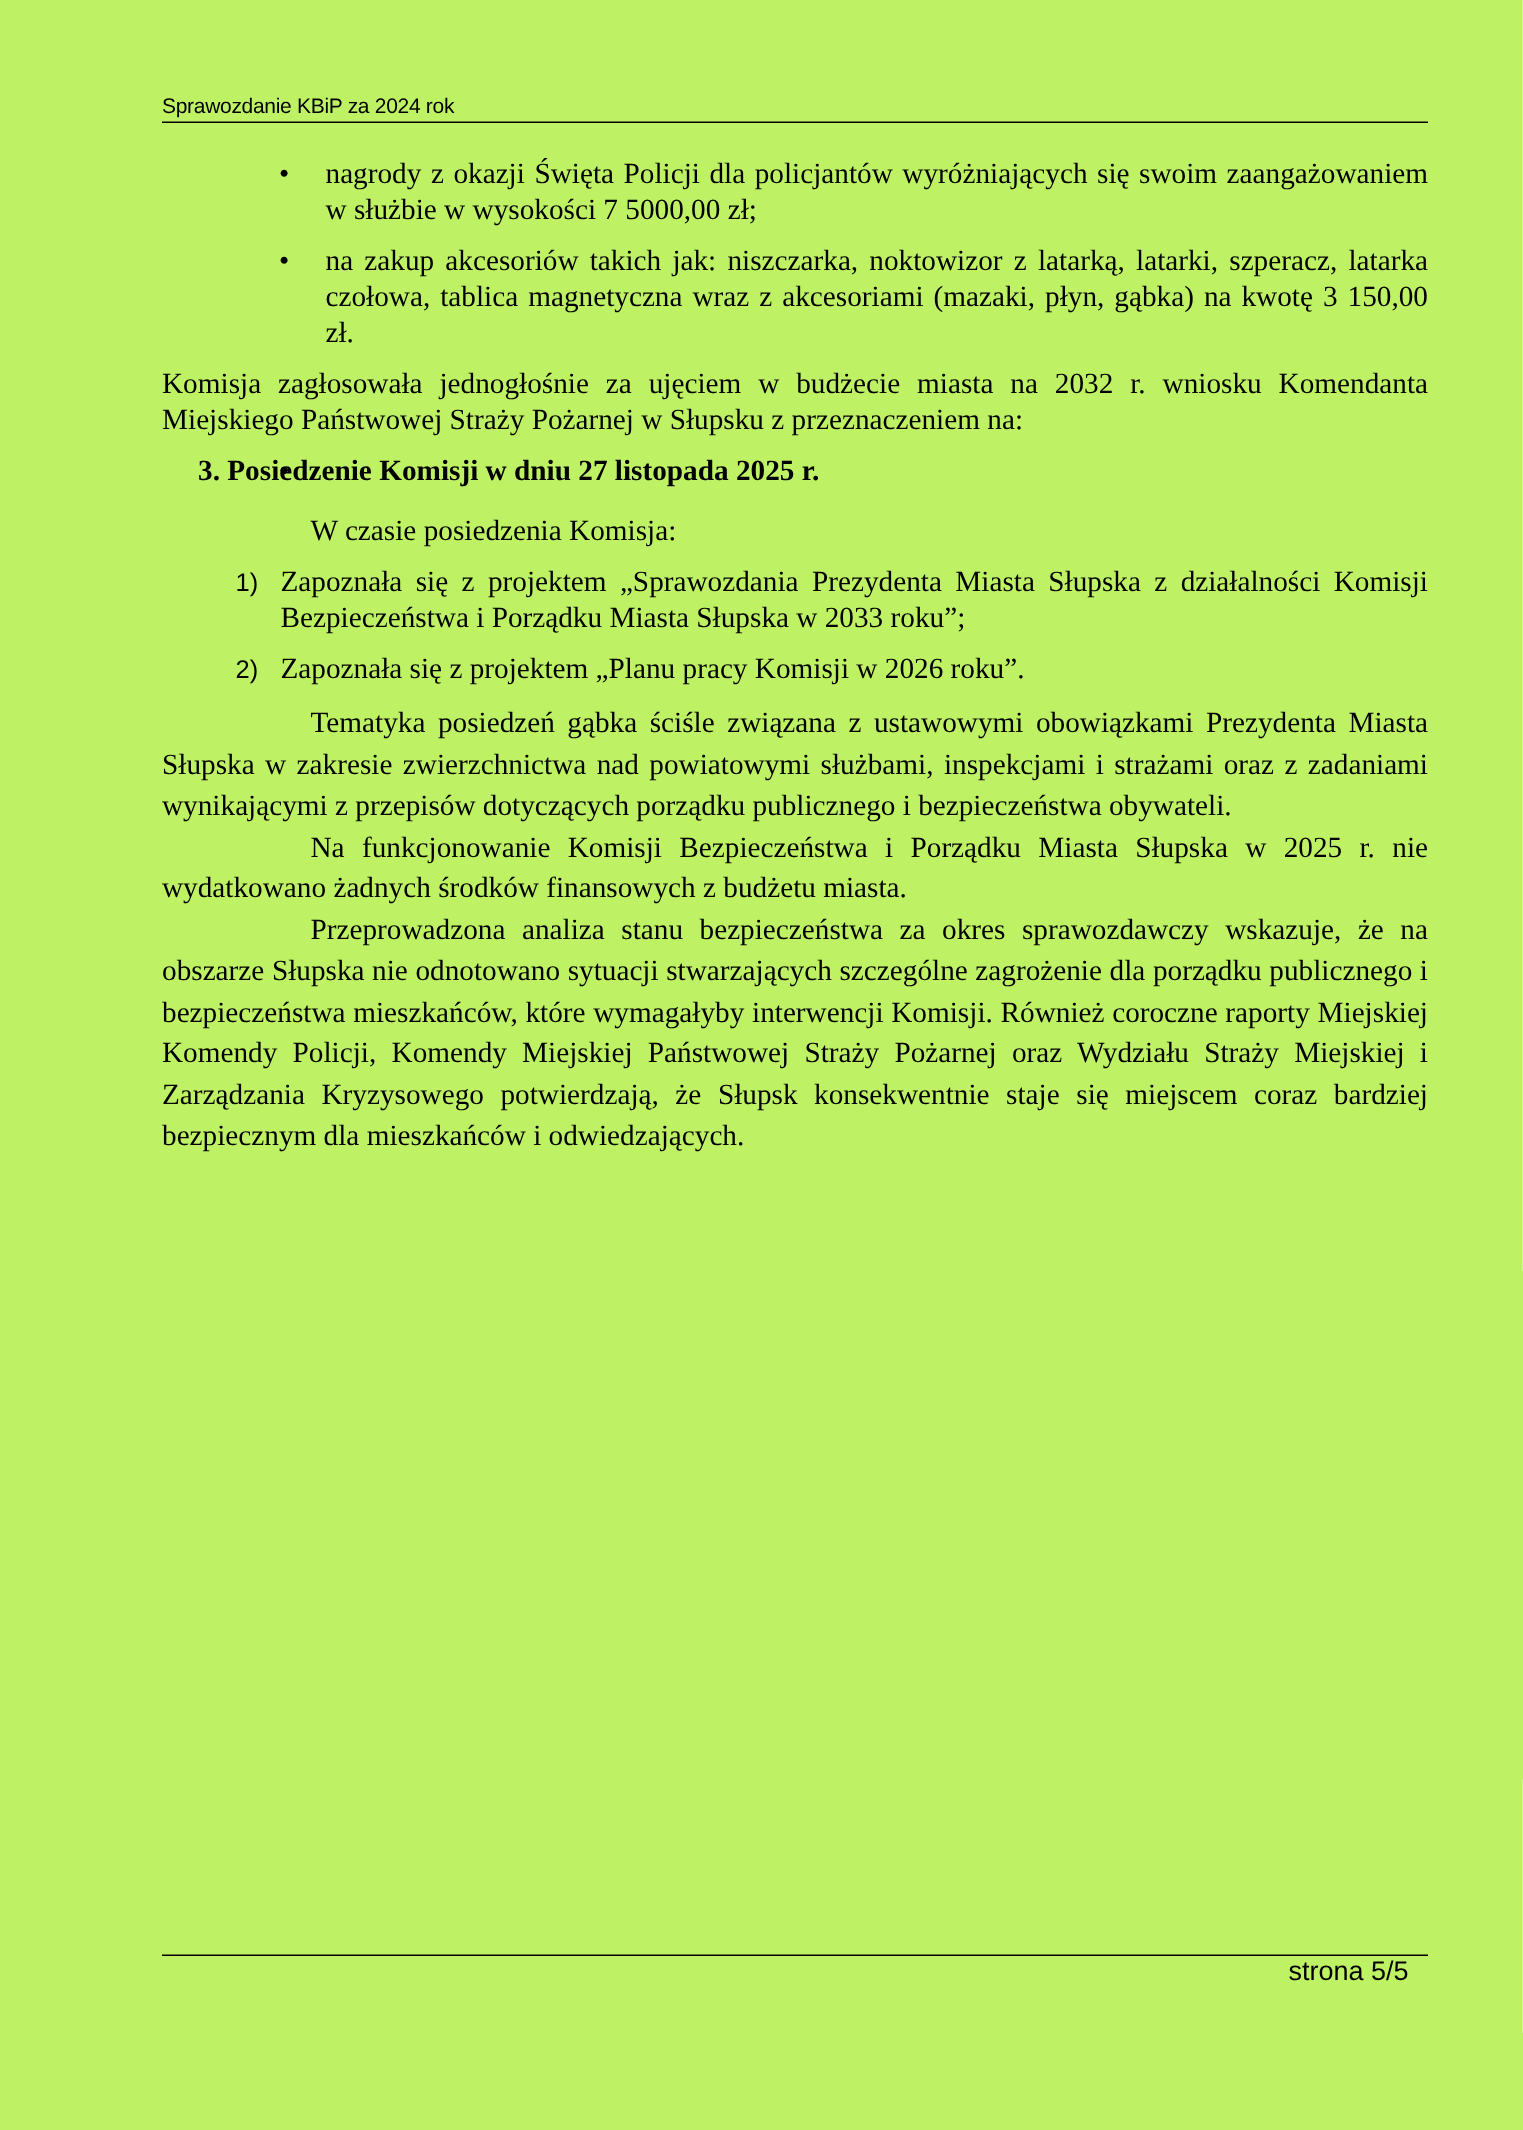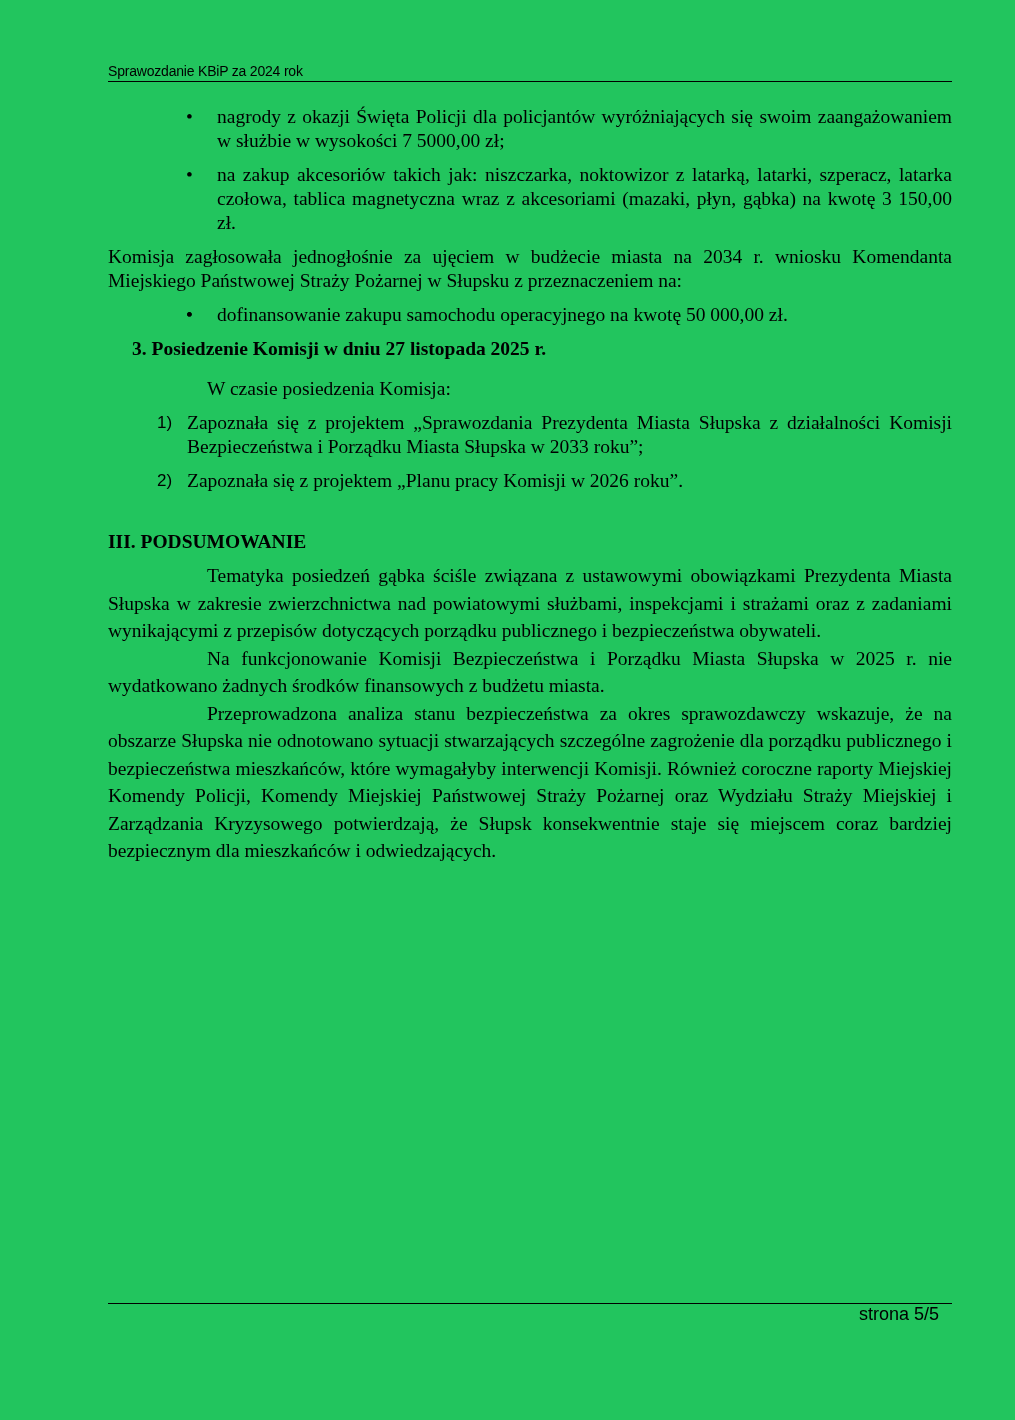--- a/index.html
+++ b/index.html
@@ -1,17 +1,17 @@
 <!DOCTYPE html>
 <html><head>
 <meta charset="utf-8">
 <style>
   html, body { margin: 0; padding: 0; background: #ffffff; }
   body { width: 1015px; height: 1420px; position: relative; overflow: hidden; color: #000; }
-  .page { position: absolute; left: 0; top: 0; width: 1015px; height: 1420px; background: #22c55e; }
+  .page { position: absolute; left: 0; top: 0; width: 1015px; height: 1420px; background: #bef264; }
 
   .header { position: absolute; left: 108px; top: 62px; width: 844px; border-bottom: 1px solid #000; padding-bottom: 1px; }
   .header-text { font-family: "Liberation Sans", sans-serif; font-size: 14px; line-height: 16px; letter-spacing: -0.2px; }
 
   .footer-rule { position: absolute; left: 108px; top: 1303px; width: 844px; border-top: 1px solid #000; }
   .footer-text { position: absolute; right: 76px; top: 1306px; font-family: "Liberation Sans", sans-serif; font-size: 18px; line-height: 16px; }
 
   .body { position: absolute; left: 108px; top: 105px; width: 844px; font-family: "Liberation Serif", serif; font-size: 19.5px; line-height: 24px; }
 
   .line-cont { padding-left: 109px; margin: 0 0 10px 0; text-align: justify; }
@@ -50,44 +50,42 @@
 
     <div class="bullet-item bl-a">
       <span class="bullet">•</span>
       <span class="text">nagrody z okazji Święta Policji dla policjantów wyróżniających się swoim zaangażowaniem w służbie w wysokości 7 5000,00 zł;</span>
     </div>
     <div class="bullet-item bl-a">
       <span class="bullet">•</span>
       <span class="text">na zakup akcesoriów takich jak: niszczarka, noktowizor z latarką, latarki, szperacz, latarka czołowa, tablica magnetyczna wraz z akcesoriami (mazaki, płyn, gąbka) na kwotę 3 150,00 zł.</span>
     </div>
 
-    <p class="para">Komisja zagłosowała jednogłośnie za ujęciem w budżecie miasta na 2034 r. wniosku Komendanta Miejskiego Państwowej Straży Pożarnej w Słupsku z przeznaczeniem na:</p>
+    <p class="para">Komisja zagłosowała jednogłośnie za ujęciem w budżecie miasta na 2032 r. wniosku Komendanta Miejskiego Państwowej Straży Pożarnej w Słupsku z przeznaczeniem na:</p>
 
     <div class="bullet-item bl-a">
       <span class="bullet">•</span>
     </div>
     <div class="bullet-item bl-a">
       <span class="bullet">•</span>
-      <span class="text">dofinansowanie zakupu samochodu operacyjnego na kwotę 50 000,00 zł.</span>
     </div>
 
     <div class="section-heading">3. Posiedzenie Komisji w dniu 27 listopada 2025 r.</div>
 
     <p class="intro">W czasie posiedzenia Komisja:</p>
 
     <div class="num-item">
       <span class="num">1)</span>
       <span>Zapoznała się z projektem „Sprawozdania Prezydenta Miasta Słupska z działalności Komisji Bezpieczeństwa i Porządku Miasta Słupska w 2033 roku”;</span>
     </div>
     <div class="num-item">
       <span class="num">2)</span>
       <span>Zapoznała się z projektem „Planu pracy Komisji w 2026 roku”.</span>
     </div>
 
-    <div class="chapter-heading">III. PODSUMOWANIE</div>
 
     <p class="sum-para">Tematyka posiedzeń gąbka ściśle związana z ustawowymi obowiązkami Prezydenta Miasta Słupska w zakresie zwierzchnictwa nad powiatowymi służbami, inspekcjami i strażami oraz z zadaniami wynikającymi z przepisów dotyczących porządku publicznego i bezpieczeństwa obywateli.</p>
     <p class="sum-para">Na funkcjonowanie Komisji Bezpieczeństwa i Porządku Miasta Słupska w 2025 r. nie wydatkowano żadnych środków finansowych z budżetu miasta.</p>
     <p class="sum-para">Przeprowadzona analiza stanu bezpieczeństwa za okres sprawozdawczy wskazuje, że na obszarze Słupska nie odnotowano sytuacji stwarzających szczególne zagrożenie dla porządku publicznego i bezpieczeństwa mieszkańców, które wymagałyby interwencji Komisji. Również coroczne raporty Miejskiej Komendy Policji, Komendy Miejskiej Państwowej Straży Pożarnej oraz Wydziału Straży Miejskiej i Zarządzania Kryzysowego potwierdzają, że Słupsk konsekwentnie staje się miejscem coraz bardziej bezpiecznym dla mieszkańców i odwiedzających.</p>
   </div>
 
   <div class="footer-rule"></div>
   <div class="footer-text">strona 5/5</div>
 
 </div>

